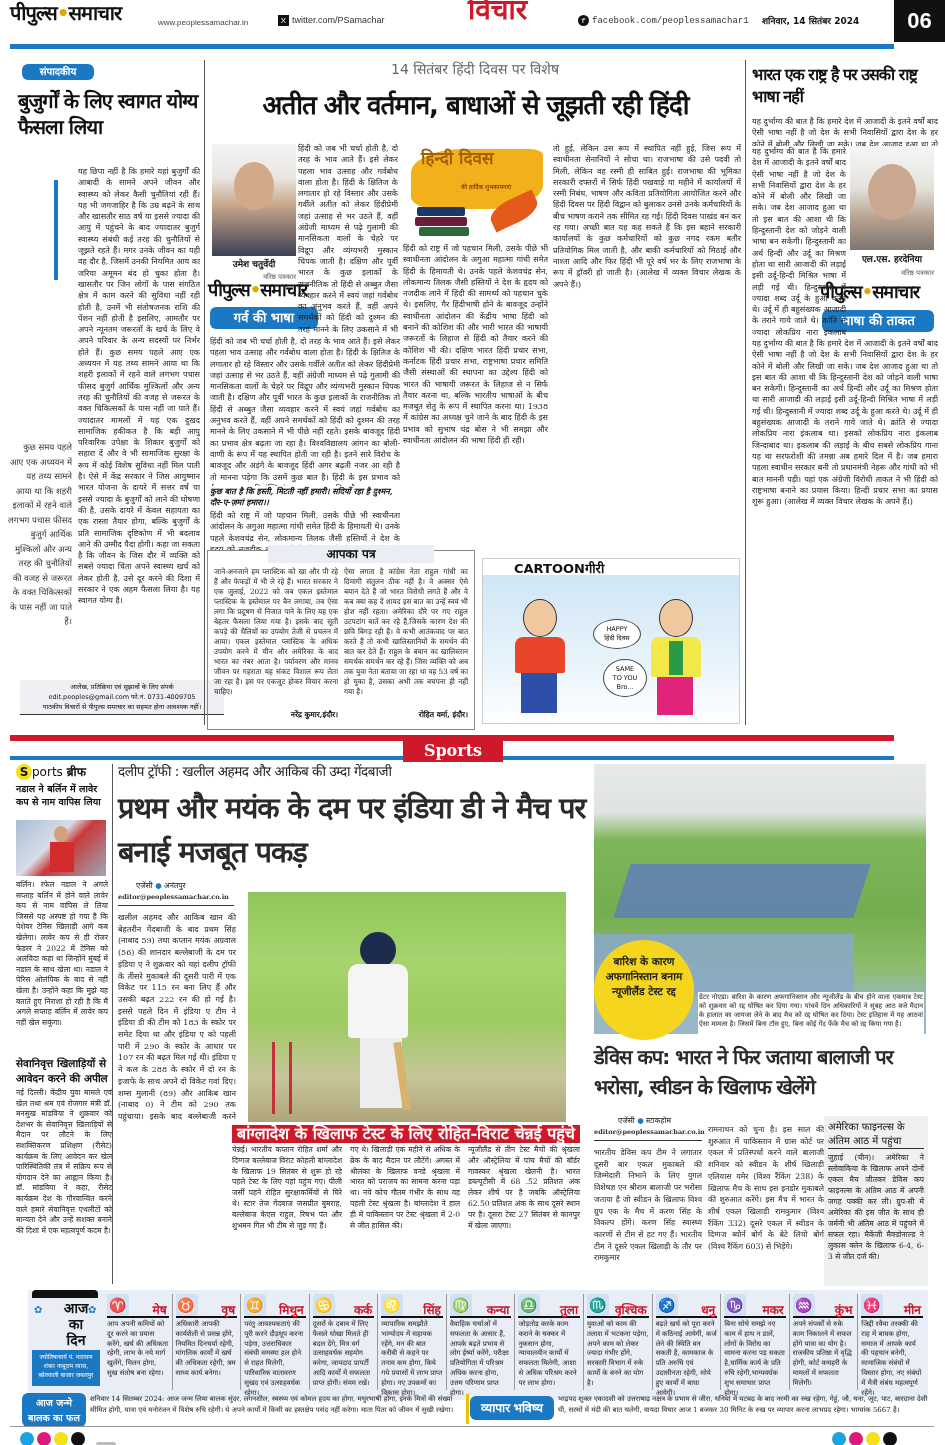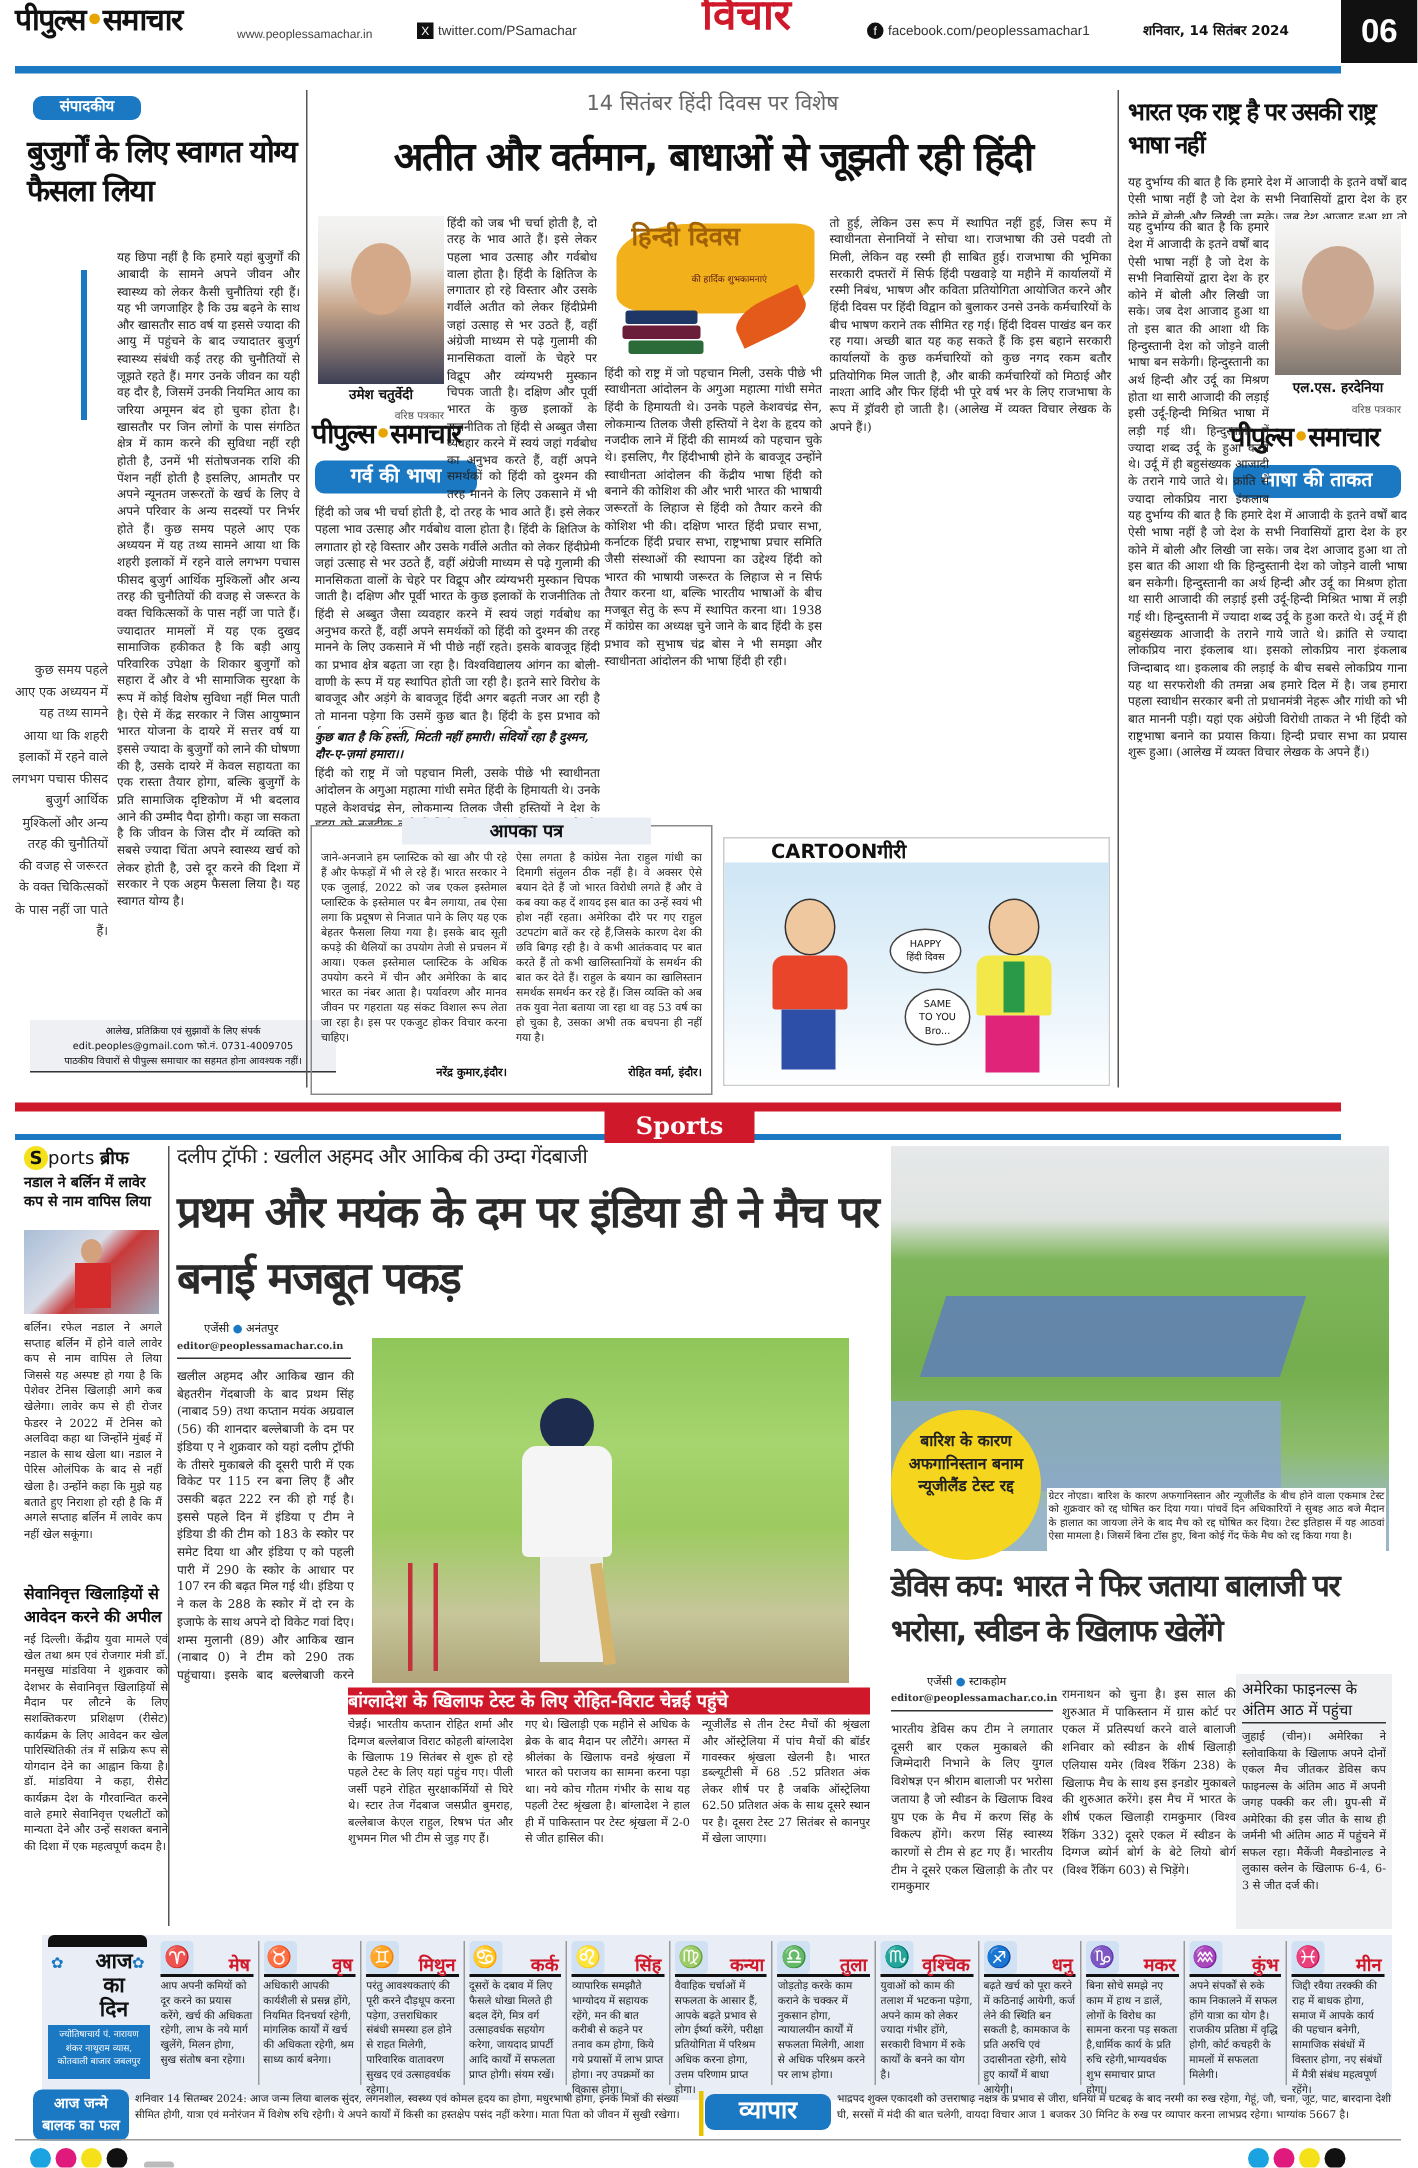--- a/index.html
+++ b/index.html
@@ -6,21 +6,21 @@
 body{width:945px;height:1445px;background:#fff;font-family:"DejaVu Serif",serif;color:#111;position:relative;overflow:hidden;font-size:8px;line-height:11.2px}
 .abs{position:absolute}
 .sans{font-family:"DejaVu Sans",sans-serif}
 .hdr{top:0;left:0;width:945px;height:42px}
 .hdr .logo{left:10px;top:8px;font-size:20px;font-weight:bold;font-family:"DejaVu Sans",sans-serif;letter-spacing:-1px}
 .hdr .logo .pin{color:#e8a400}
 .hdr .url{left:158px;top:17px;font-size:8px;color:#444;font-family:"Liberation Sans",sans-serif}
 .hdr .tw{left:278px;top:15px;font-size:9px;color:#333;font-family:"Liberation Sans",sans-serif}
 .hdr .xicon{display:inline-block;width:11px;height:11px;background:#111;color:#fff;font-size:8px;line-height:11px;text-align:center;margin-right:3px}
 .hdr .sec{left:468px;top:4px;font-size:28px;color:#d0182b;font-weight:bold;font-family:"DejaVu Sans",sans-serif}
-.hdr .fb{left:578px;top:15px;font-size:9px;color:#333;font-family:Liberation Sans, sans-serif}
+.hdr .fb{left:578px;top:15px;font-size:9px;color:#333;font-family:Liberation Mono, monospace}
 .hdr .fbicon{display:inline-block;width:11px;height:11px;border-radius:50%;background:#111;color:#fff;font-size:8px;line-height:11px;text-align:center;margin-right:3px}
 .hdr .date{left:762px;top:16px;font-size:9px;font-weight:bold;font-family:"DejaVu Sans",sans-serif}
 .hdr .pg{left:894px;top:0;width:51px;height:42px;background:#111;color:#fff;font-size:22px;font-weight:bold;text-align:center;line-height:42px;font-family:"Liberation Sans",sans-serif}
 .blue-rule{left:10px;top:44px;width:884px;height:5px;background:#1b78c3}
 .tag{background:#1b78c3;color:#fff;border-radius:6px;text-align:center;font-weight:bold;font-family:"DejaVu Sans",sans-serif}
 .col p,.txt{text-align:justify;font-size:8px;line-height:11.3px;color:#222}
 .big{font-family:"DejaVu Sans",sans-serif;font-weight:bold;color:#111;letter-spacing:-1px}
 .vrule{width:1px;background:#555}
 .hrule{height:1px;background:#555}
 .photo{overflow:hidden}
@@ -148,21 +148,21 @@
 <div class="abs sans" style="left:136px;top:880px;font-size:7.5px"><span>एजेंसी</span> <span style="color:#1b78c3">●</span> <span>अनंतपुर</span></div>
 <div class="abs" style="left:118px;top:892px;width:116px;border-bottom:1px solid #333;font-size:6.5px;padding-bottom:2px;font-weight:bold;color:#333">editor@peoplessamachar.co.in</div>
 <div class="abs txt" style="left:118px;top:912px;width:118px;height:210px;overflow:hidden;font-size:8px;line-height:11.7px">खलील अहमद और आकिब खान की बेहतरीन गेंदबाजी के बाद प्रथम सिंह (नाबाद 59) तथा कप्तान मयंक अग्रवाल (56) की शानदार बल्लेबाजी के दम पर इंडिया ए ने शुक्रवार को यहां दलीप ट्रॉफी के तीसरे मुकाबले की दूसरी पारी में एक विकेट पर 115 रन बना लिए हैं और उसकी बढ़त 222 रन की हो गई है। इससे पहले दिन में इंडिया ए टीम ने इंडिया डी की टीम को 183 के स्कोर पर समेट दिया था और इंडिया ए को पहली पारी में 290 के स्कोर के आधार पर 107 रन की बढ़त मिल गई थी। इंडिया ए ने कल के 288 के स्कोर में दो रन के इजाफे के साथ अपने दो विकेट गवां दिए। शम्स मुलानी (89) और आकिब खान (नाबाद 0) ने टीम को 290 तक पहुंचाया। इसके बाद बल्लेबाजी करने उतरी इंडिया डी की टीम 183 रन पर सिमट गई।</div>
 <div class="abs photo" style="left:248px;top:892px;width:318px;height:230px;background:linear-gradient(180deg,#8fc65a 0%,#a6d46e 30%,#9dcb60 55%,#c6c69a 80%,#b0a47a 100%)">
   <div style="position:absolute;left:112px;top:40px;width:36px;height:36px;border-radius:50%;background:#1d2b4e"></div>
   <div style="position:absolute;left:100px;top:72px;width:60px;height:74px;background:#f5f5f5;border-radius:10px 10px 4px 4px"></div>
   <div style="position:absolute;left:112px;top:146px;width:42px;height:70px;background:#ededed"></div>
   <div style="position:absolute;left:24px;top:150px;width:20px;height:72px;border-left:3px solid #c4313a;border-right:3px solid #c4313a"></div>
   <div style="position:absolute;left:150px;top:150px;width:8px;height:68px;background:#d6b46c;transform:rotate(-8deg)"></div>
 </div>
-<div class="abs" style="left:232px;top:1125px;width:348px;height:18px;background:#d0182b;color:#fff;font-family:'DejaVu Sans',sans-serif;font-weight:bold;font-size:12px;line-height:18px;text-align:left">बांग्लादेश के खिलाफ टेस्ट के लिए रोहित-विराट चेन्नई पहुंचे</div>
+<div class="abs" style="left:232px;top:1125px;width:348px;height:18px;background:#d0182b;color:#fff;font-family:'DejaVu Sans',sans-serif;font-weight:bold;font-size:16px;line-height:18px;text-align:center">बांग्लादेश के खिलाफ टेस्ट के लिए रोहित-विराट चेन्नई पहुंचे</div>
 <div class="abs txt" style="left:232px;top:1145px;width:110px;height:142px;overflow:hidden;font-size:7.5px;line-height:10.8px">चेन्नई। भारतीय कप्तान रोहित शर्मा और दिग्गज बल्लेबाज विराट कोहली बांग्लादेश के खिलाफ 19 सितंबर से शुरू हो रहे पहले टेस्ट के लिए यहां पहुंच गए। पीली जर्सी पहने रोहित सुरक्षाकर्मियों से घिरे थे। स्टार तेज गेंदबाज जसप्रीत बुमराह, बल्लेबाज केएल राहुल, रिषभ पंत और शुभमन गिल भी टीम से जुड़ गए हैं।</div>
 <div class="abs txt" style="left:350px;top:1145px;width:110px;height:142px;overflow:hidden;font-size:7.5px;line-height:10.8px">गए थे। खिलाड़ी एक महीने से अधिक के ब्रेक के बाद मैदान पर लौटेंगे। अगस्त में श्रीलंका के खिलाफ वनडे श्रृंखला में भारत को पराजय का सामना करना पड़ा था। नये कोच गौतम गंभीर के साथ यह पहली टेस्ट श्रृंखला है। बांग्लादेश ने हाल ही में पाकिस्तान पर टेस्ट श्रृंखला में 2-0 से जीत हासिल की।</div>
 <div class="abs txt" style="left:468px;top:1145px;width:112px;height:142px;overflow:hidden;font-size:7.5px;line-height:10.8px">न्यूजीलैंड से तीन टेस्ट मैचों की श्रृंखला और ऑस्ट्रेलिया में पांच मैचों की बॉर्डर गावस्कर श्रृंखला खेलनी है। भारत डब्ल्यूटीसी में 68 .52 प्रतिशत अंक लेकर शीर्ष पर है जबकि ऑस्ट्रेलिया 62.50 प्रतिशत अंक के साथ दूसरे स्थान पर है। दूसरा टेस्ट 27 सितंबर से कानपुर में खेला जाएगा।</div>
 
 <div class="abs photo" style="left:594px;top:764px;width:332px;height:270px;background:linear-gradient(180deg,#e7e9ea 0%,#dfe3e0 18%,#7fb65c 28%,#74ad4e 55%,#8dbd6c 75%,#9ab7c8 90%)">
   <div style="position:absolute;left:28px;top:100px;width:240px;height:54px;background:#5f7fb8;transform:skewX(-18deg);opacity:.85"></div>
   <div style="position:absolute;left:0;top:170px;width:260px;height:60px;background:#8aa6cf;opacity:.8"></div>
 </div>
 <div class="abs" style="left:594px;top:940px;width:100px;height:100px;border-radius:50%;background:#f6d51e;text-align:center;font-family:'DejaVu Sans',sans-serif;font-weight:bold;font-size:10.5px;line-height:15px;padding:14px 8px 0;color:#222">बारिश के कारण अफगानिस्तान बनाम न्यूजीलैंड टेस्ट रद्द</div>
 <div class="abs txt" style="left:698px;top:992px;width:226px;height:44px;overflow:hidden;font-size:6.8px;line-height:9px;background:#fff;padding:1px">ग्रेटर नोएडा। बारिश के कारण अफगानिस्तान और न्यूजीलैंड के बीच होने वाला एकमात्र टेस्ट को शुक्रवार को रद्द घोषित कर दिया गया। पांचवें दिन अधिकारियों ने सुबह आठ बजे मैदान के हालात का जायजा लेने के बाद मैच को रद्द घोषित कर दिया। टेस्ट इतिहास में यह आठवां ऐसा मामला है। जिसमें बिना टॉस हुए, बिना कोई गेंद फेंके मैच को रद्द किया गया है।</div>
@@ -274,18 +274,18 @@
     <div class="ztext">जिद्दी रवैया तरक्की की राह में बाधक होगा, समाज में आपके कार्य की पहचान बनेगी, सामाजिक संबंधों में विस्तार होगा, नए संबंधों में मैत्री संबंध महत्वपूर्ण रहेंगे।</div>
   </div>
 </div>
 
 <div class="abs" style="left:22px;top:1393px;width:64px;height:34px;background:#1b78c3;color:#fff;border-radius:6px;text-align:center;font-family:'DejaVu Sans',sans-serif;font-weight:bold;font-size:9.5px;line-height:15px;padding-top:2px">
     <div>आज जन्मे</div>
     <div>बालक का फल</div>
   </div>
 <div class="abs" style="left:90px;top:1394px;width:370px;font-size:7px;line-height:11px;color:#222">शनिवार 14 सितम्बर 2024: आज जन्म लिया बालक सुंदर, लगनशील, स्वस्थ्य एवं कोमल हृदय का होगा, मधुरभाषी होगा, इनके मित्रों की संख्या सीमित होगी, यात्रा एवं मनोरंजन में विशेष रुचि रहेगी। ये अपने कार्यों में किसी का हस्तक्षेप पसंद नहीं करेगा। माता पिता को जीवन में सुखी रखेगा।</div>
 <div class="abs" style="left:466px;top:1394px;width:3px;height:30px;background:#e8c400"></div>
-<div class="abs" style="left:470px;top:1396px;width:84px;height:24px;background:#1b78c3;color:#fff;border-radius:6px;text-align:center;font-family:Liberation Mono, monospace;font-weight:bold;font-size:16px;line-height:24px">व्यापार भविष्य</div>
+<div class="abs" style="left:470px;top:1396px;width:84px;height:24px;background:#1b78c3;color:#fff;border-radius:6px;text-align:center;font-family:Liberation Sans, sans-serif;font-weight:bold;font-size:12px;line-height:24px">व्यापार भविष्य</div>
 <div class="abs" style="left:558px;top:1394px;width:370px;font-size:7px;line-height:11px;color:#222">भाद्रपद शुक्ल एकादशी को उत्तराषाढ़ नक्षत्र के प्रभाव से जीरा, धनियां में घटबढ़ के बाद नरमी का रुख रहेगा, गेहूं, जौ, चना, जूट, पाट, बारदाना देशी घी, सरसों में मंदी की बात चलेगी, वायदा विचार आज 1 बजकर 30 मिनिट के रुख पर व्यापार करना लाभप्रद रहेगा। भाग्यांक 5667 है।</div>
 
 <div class="abs hrule" style="left:10px;top:1426px;width:924px;background:#999"></div>
 <div class="abs" style="left:20px;top:1432px"><span class="dot" style="background:#1aa3e0"></span><span class="dot" style="background:#e0197d"></span><span class="dot" style="background:#f5e11a"></span><span class="dot" style="background:#111"></span><span style="display:inline-block;width:20px;height:5px;background:#bbb;border-radius:3px;margin-left:8px;vertical-align:middle"></span></div>
 <div class="abs" style="left:832px;top:1432px"><span class="dot" style="background:#1aa3e0"></span><span class="dot" style="background:#e0197d"></span><span class="dot" style="background:#f5e11a"></span><span class="dot" style="background:#111"></span></div>
 
 </body></html>

